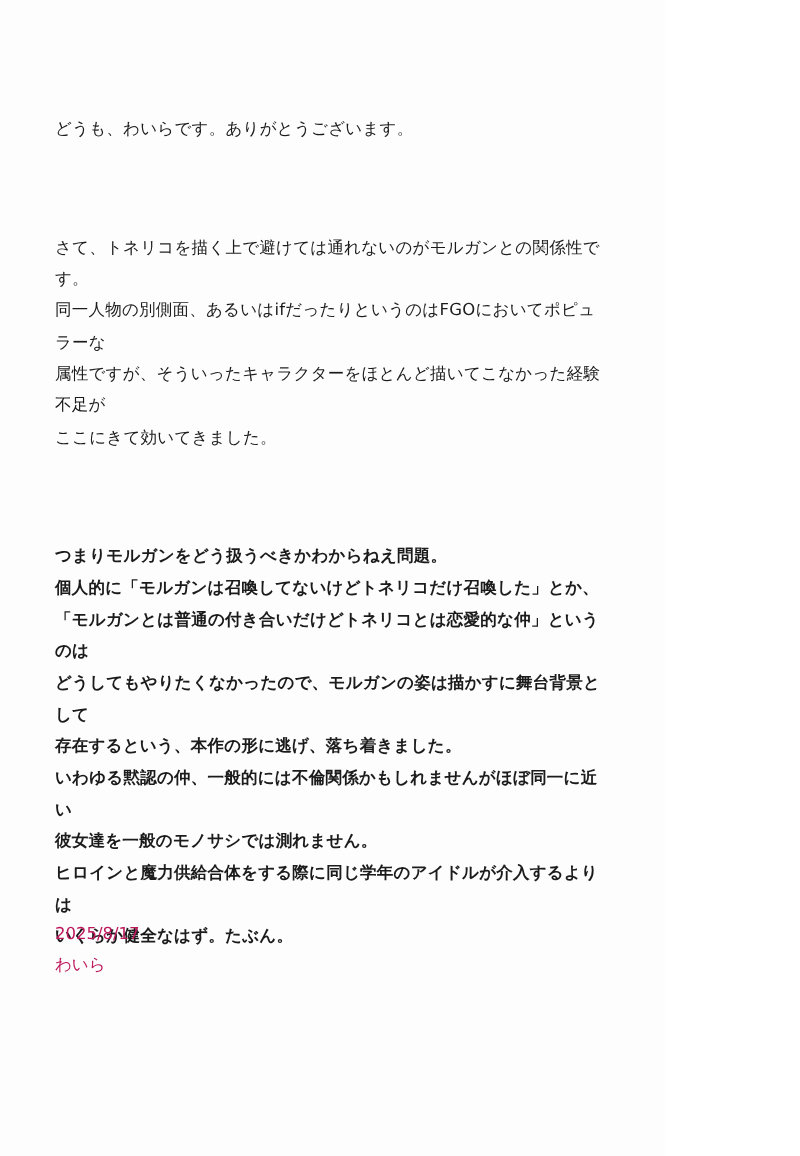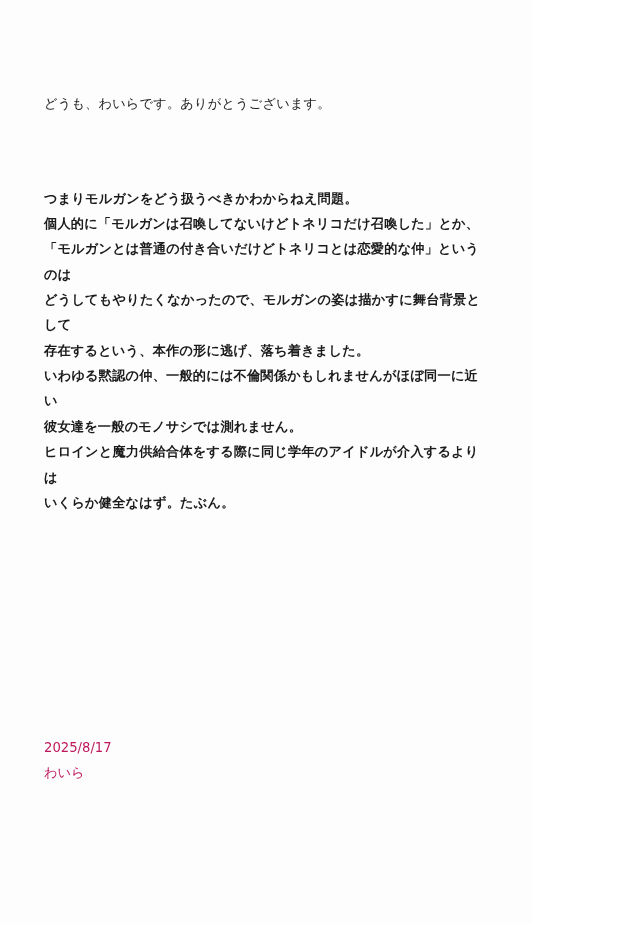--- a/index.html
+++ b/index.html
@@ -51,20 +51,24 @@
   .sig-name {
     margin: 0;
   }
 </style>
 </head>
 <body>
 
 <div class="page">
   <div class="afterword">
     <p class="para">どうも、わいらです。ありがとうございます。</p>
+    <p class="para">さて、トネリコを描く上で避けては通れないのがモルガンとの関係性です。
+同一人物の別側面、あるいはifだったりというのはFGOにおいてポピュラーな
+属性ですが、そういったキャラクターをほとんど描いてこなかった経験不足が
+ここにきて効いてきました。</p>
     <p class="para">つまりモルガンをどう扱うべきかわからねえ問題。
 個人的に「モルガンは召喚してないけどトネリコだけ召喚した」とか、
 「モルガンとは普通の付き合いだけどトネリコとは恋愛的な仲」というのは
 どうしてもやりたくなかったので、モルガンの姿は描かすに舞台背景として
 存在するという、本作の形に逃げ、落ち着きました。
 いわゆる黙認の仲、一般的には不倫関係かもしれませんがほぼ同一に近い
 彼女達を一般のモノサシでは測れません。
 ヒロインと魔力供給合体をする際に同じ学年のアイドルが介入するよりは
 いくらか健全なはず。たぶん。</p>
     

